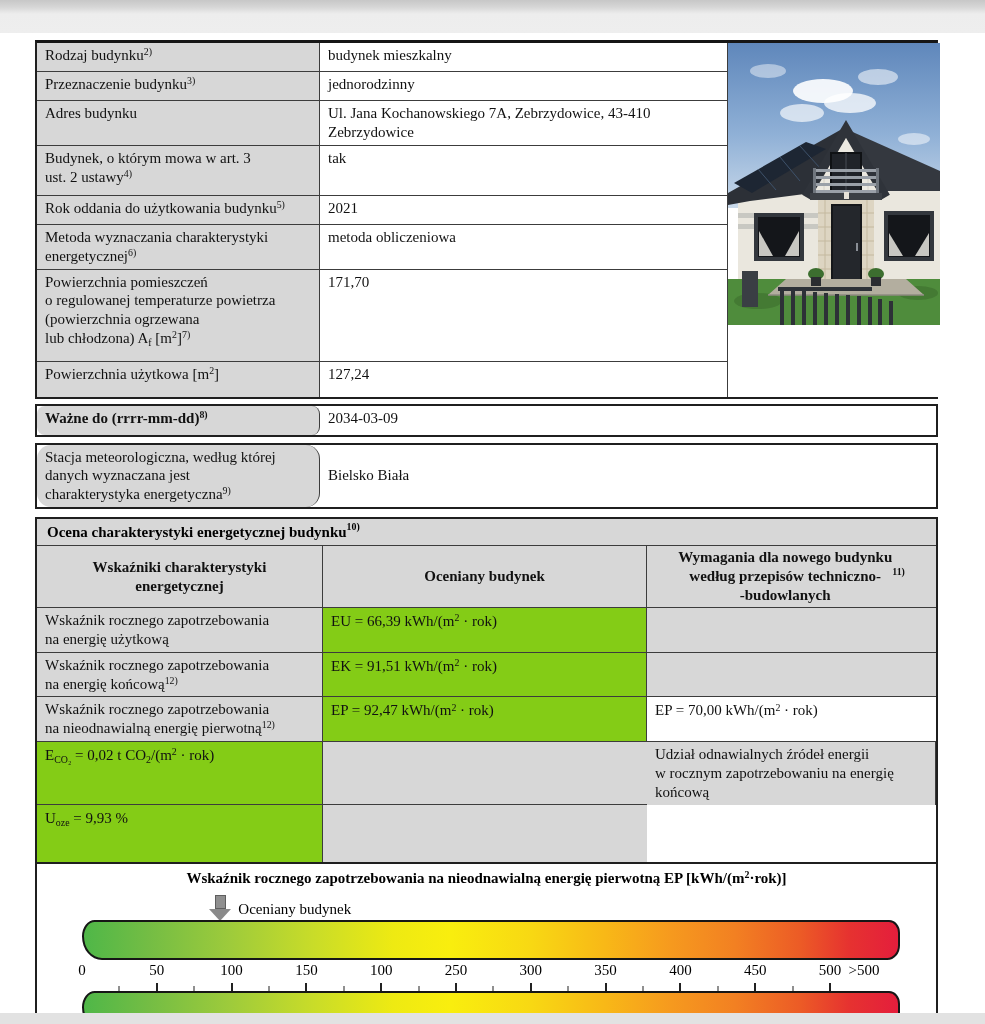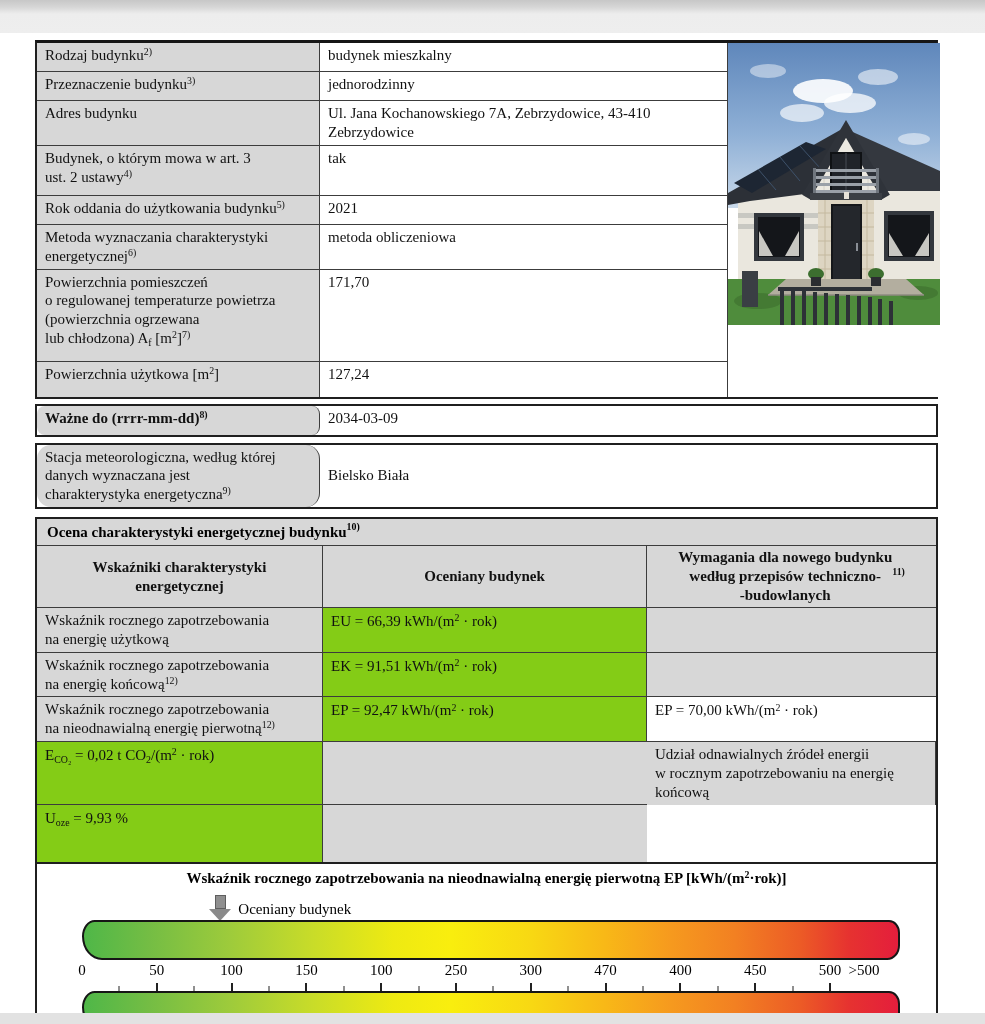--- a/index.html
+++ b/index.html
@@ -261,21 +261,21 @@
           <span class="tick-num" style="left: 194.6px;">100</span>
           <div class="tick-major" style="left: 194.6px;"></div>
           <span class="tick-num" style="left: 269.4px;">150</span>
           <div class="tick-major" style="left: 269.4px;"></div>
           <span class="tick-num" style="left: 344.2px;">100</span>
           <div class="tick-major" style="left: 344.2px;"></div>
           <span class="tick-num" style="left: 419px;">250</span>
           <div class="tick-major" style="left: 419px;"></div>
           <span class="tick-num" style="left: 493.8px;">300</span>
           <div class="tick-major" style="left: 493.8px;"></div>
-          <span class="tick-num" style="left: 568.6px;">470</span>
+          <span class="tick-num" style="left: 568.6px;">350</span>
           <div class="tick-major" style="left: 568.6px;"></div>
           <span class="tick-num" style="left: 643.4px;">400</span>
           <div class="tick-major" style="left: 643.4px;"></div>
           <span class="tick-num" style="left: 718.2px;">450</span>
           <div class="tick-major" style="left: 718.2px;"></div>
           <span class="tick-num" style="left: 793px;">500</span>
           <div class="tick-major" style="left: 793px;"></div>
           <div class="tick-minor" style="left: 82.4px;"></div>
           <div class="tick-minor" style="left: 157.2px;"></div>
           <div class="tick-minor" style="left: 232px;"></div>

